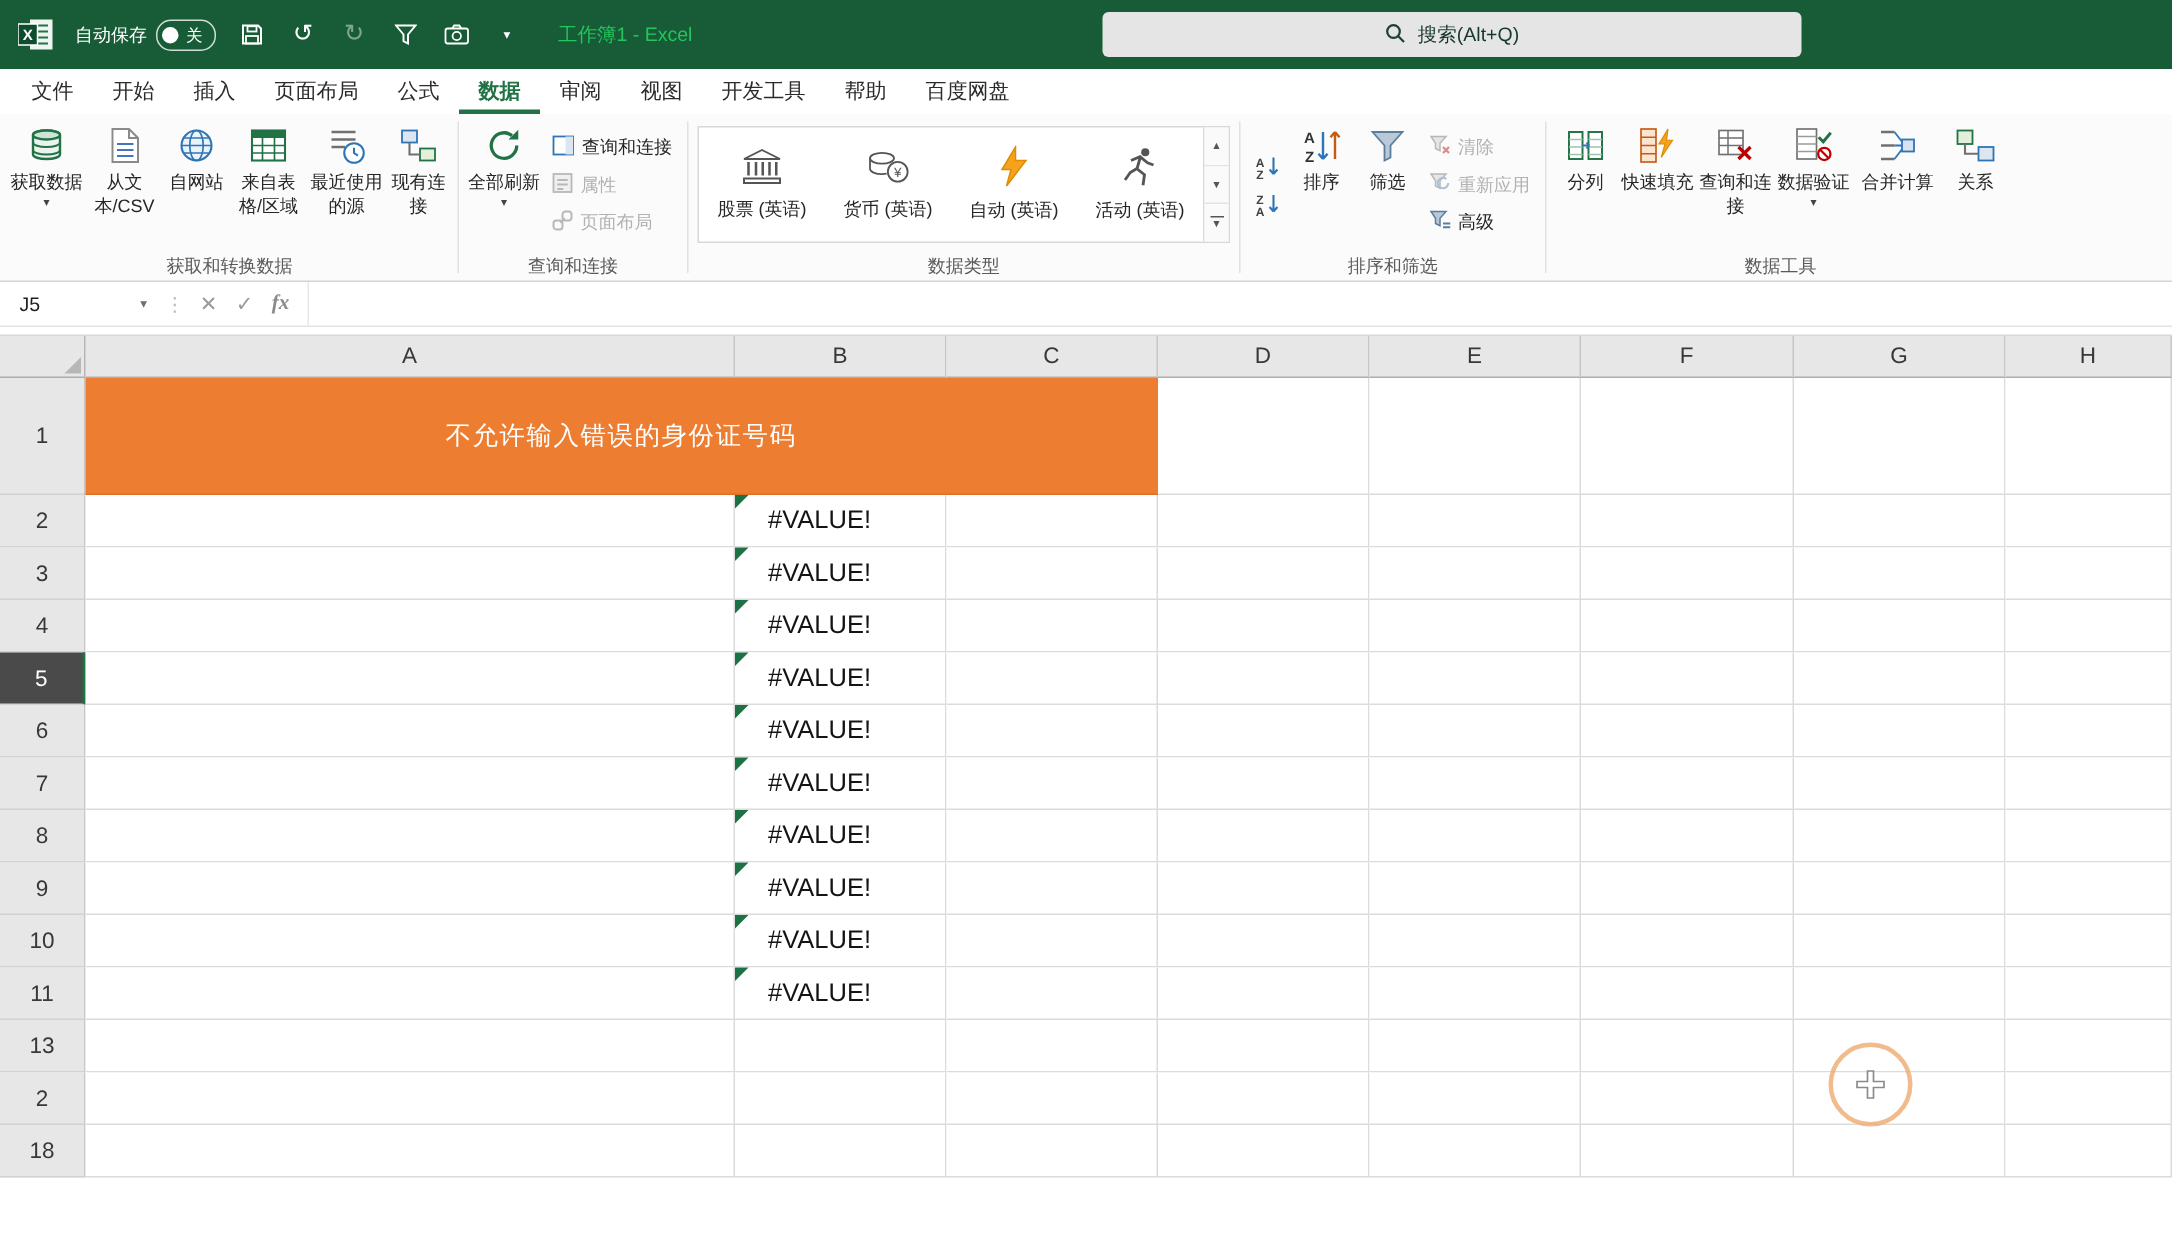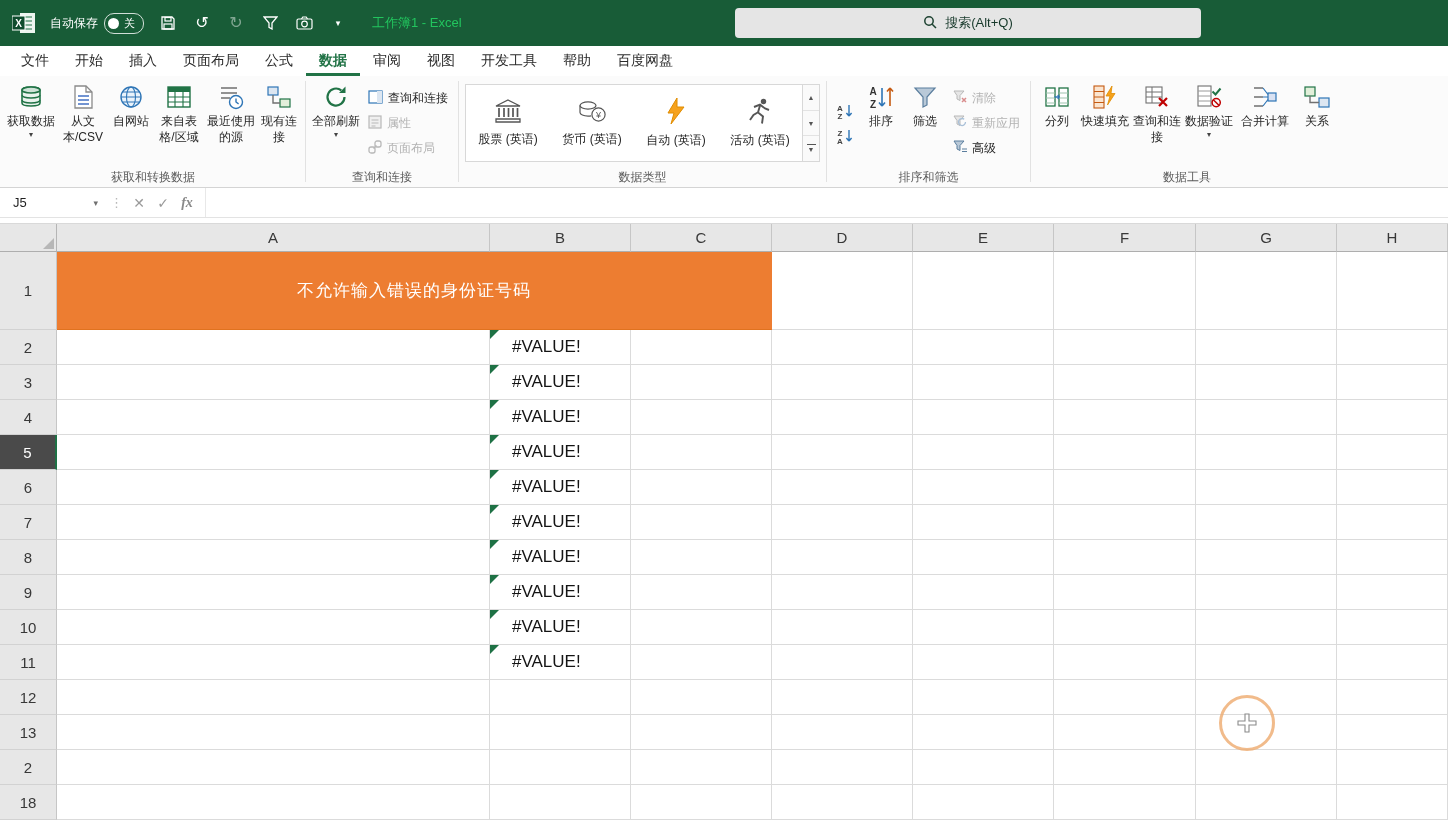--- a/index.html
+++ b/index.html
@@ -643,31 +643,20 @@
           <span class="errtext">#VALUE!</span>
         </div>
         <div class="cell" style="width: 141px;"></div>
         <div class="cell" style="width: 141px;"></div>
         <div class="cell" style="width: 141px;"></div>
         <div class="cell" style="width: 142px;"></div>
         <div class="cell" style="width: 141px;"></div>
         <div class="cell" style="width: 111px;"></div>
       </div>
       <div class="grow" style="height: 35px;">
-        <div class="rhead">12</div>
-        <div class="cell" style="width: 433px;"></div>
-        <div class="cell" style="width: 141px;"></div>
-        <div class="cell" style="width: 141px;"></div>
-        <div class="cell" style="width: 141px;"></div>
-        <div class="cell" style="width: 141px;"></div>
-        <div class="cell" style="width: 142px;"></div>
-        <div class="cell" style="width: 141px;"></div>
-        <div class="cell" style="width: 111px;"></div>
-      </div>
-      <div class="grow" style="height: 35px;">
         <div class="rhead">13</div>
         <div class="cell" style="width: 433px;"></div>
         <div class="cell" style="width: 141px;"></div>
         <div class="cell" style="width: 141px;"></div>
         <div class="cell" style="width: 141px;"></div>
         <div class="cell" style="width: 141px;"></div>
         <div class="cell" style="width: 142px;"></div>
         <div class="cell" style="width: 141px;"></div>
         <div class="cell" style="width: 111px;"></div>
       </div>

